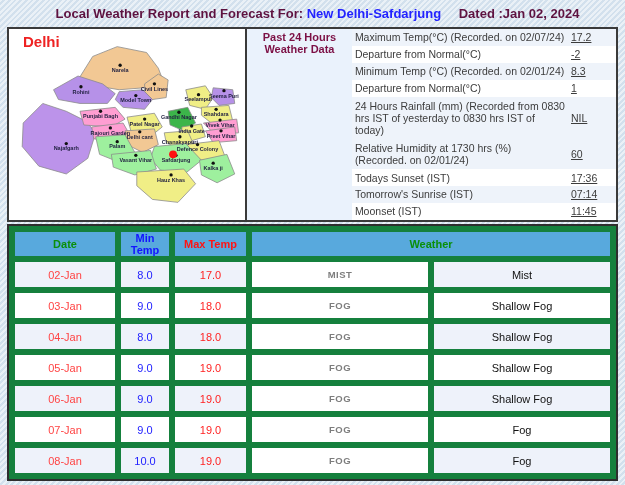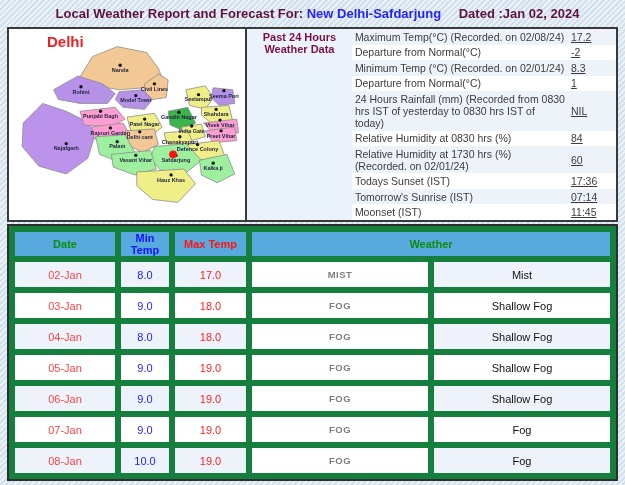--- a/index.html
+++ b/index.html
@@ -13,21 +13,21 @@
   .title-bar { text-align:center; padding-top:6px; height:27px; font-size:13px; font-weight:bold; white-space:nowrap;margin-left:10px; }
   .t-prefix { color:#5e1240; }
   .t-station { color:#2323ff; }
   .t-dated  { color:#5e1240; margin-left:14px; }
 
   .top-box {
     margin:0 7px; height:195px; background:#fff;
     border:2px solid #3a3a3a; display:flex;
   }
   .map-panel { width:238px; position:relative; border-right:2px solid #3a3a3a; background:#fff; }
-  .map-title { position:absolute; top:4px; left:38px; color:#ee2222; font-size:15px; font-weight:bold; }
+  .map-title { position:absolute; top:4px; left:14px; color:#ee2222; font-size:15px; font-weight:bold; }
   .map-panel svg { position:absolute; top:0; left:0; }
   .map-label { font-size:5.6px; font-weight:bold; fill:#1f1f3f; }
 
   .data-panel { flex:1; display:flex; flex-direction:row; font-size:10.5px; color:#3c3c3c; }
   .p24-header { background:#eaf2fc; color:#7c1045; font-weight:bold; text-align:center; font-size:11px; padding:2px 0 3px; }
   .p24-table { width:100%; border-collapse:collapse; }
   .p24-table td { padding:1px 3px; vertical-align:middle; }
   .p24-table tr { height:15px; }
   .p24-table tr.tall { height:27px; }
   .p24-table tr.alt { background:#eef3fa; }
@@ -136,42 +136,38 @@
         <text x="165" y="156" text-anchor="middle" class="map-label">Hauz Khas</text>
         <circle cx="167" cy="128" r="4" fill="#ff1111"></circle>
       </svg>
     <div class="map-title">Delhi</div>
   </div>
   <div class="data-panel">
     <div class="p24-header">Past 24 Hours Weather Data</div>
     <table class="p24-table">
       <tbody id="p24-body">
           <tr class="alt">
-            <td>Maximum Temp(°C) (Recorded. on 02/08/24)</td>
+            <td>Maximum Temp(°C) (Recorded. on 02/07/24)</td>
             <td class="p24-val">17.2</td>
           </tr>
           <tr class="">
             <td>Departure from Normal(°C)</td>
             <td class="p24-val">-2</td>
           </tr>
           <tr class="alt">
             <td>Minimum Temp (°C) (Recorded. on 02/01/24)</td>
             <td class="p24-val">8.3</td>
           </tr>
           <tr class="">
             <td>Departure from Normal(°C)</td>
             <td class="p24-val">1</td>
           </tr>
           <tr class="alt tall">
             <td>24 Hours Rainfall (mm) (Recorded from 0830 hrs IST of yesterday to 0830 hrs IST of today)</td>
             <td class="p24-val">NIL</td>
-          </tr>
-          <tr class="">
-            <td>Relative Humidity at 0830 hrs (%)</td>
-            <td class="p24-val">84</td>
           </tr>
           <tr class="alt">
             <td>Relative Humidity at 1730 hrs (%) (Recorded. on 02/01/24)</td>
             <td class="p24-val">60</td>
           </tr>
           <tr class="">
             <td>Todays Sunset (IST)</td>
             <td class="p24-val">17:36</td>
           </tr>
           <tr class="alt">

